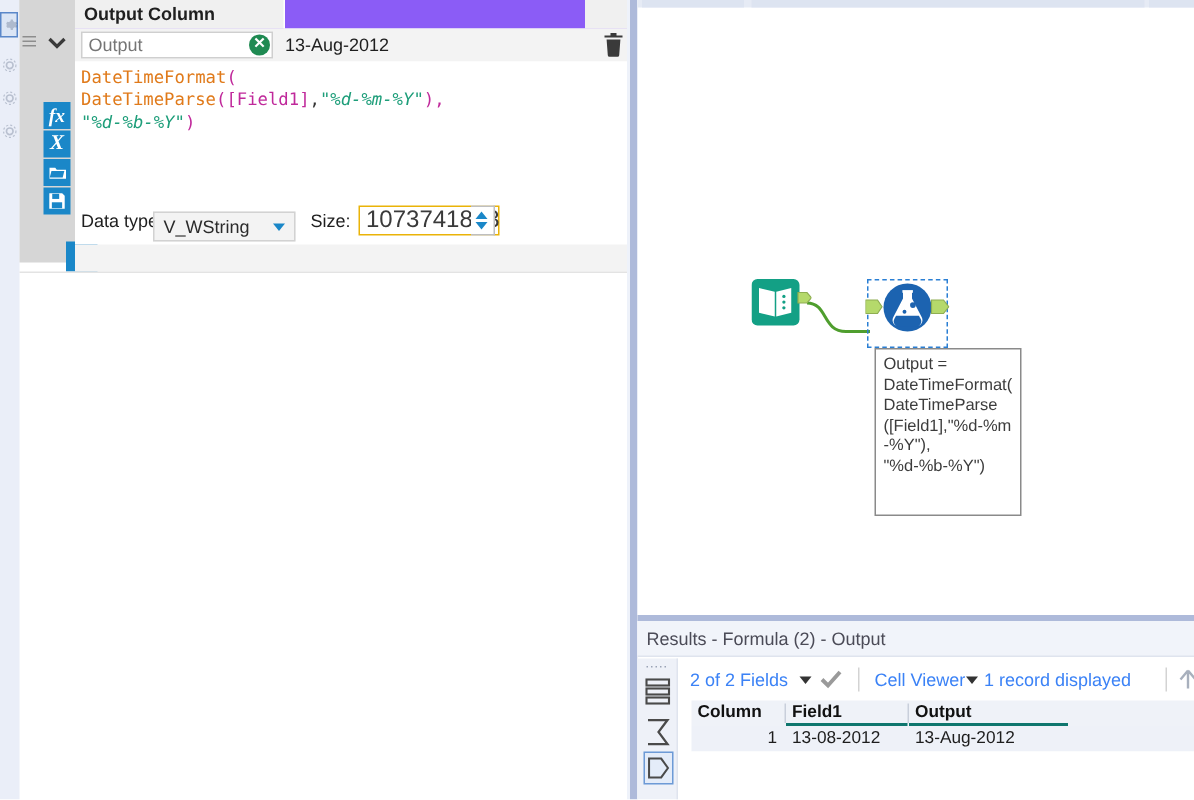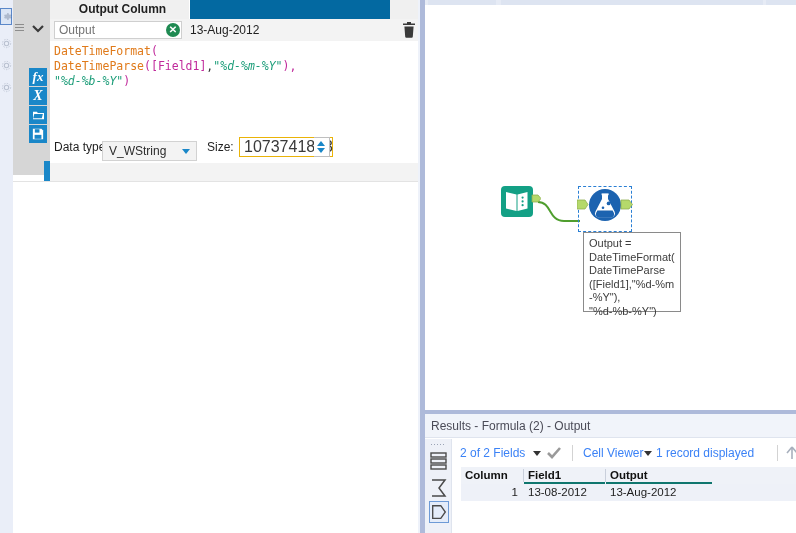--- a/index.html
+++ b/index.html
@@ -57,21 +57,21 @@
   .sqbtn.xb{top:62px;font-style:italic;font-family:"Liberation Serif",serif;font-size:14px;}
   .sqbtn.fo{top:81px;}
   .sqbtn.sv{top:100px;}
 
   .plus-btn{
     position:absolute;left:18px;top:161px;width:21px;height:20px;background:#1a87c8;
     color:#fff;display:flex;align-items:center;justify-content:center;font-size:15px;font-weight:bold;
   }
 
   
-  .th-row{position:absolute;left:50px;top:0;right:0;height:19px;background:#0369a1;text-align:center;}
+  .th-row{position:absolute;left:50px;top:0;right:0;height:19px;background:#8b5cf6;}
   .th{
     position:absolute;top:0;height:19px;line-height:19px;
     font-weight:bold;font-size:12px;color:#1f1f1f;background:#f0f0f0;
     border-right:1px solid #ffffff;box-sizing:border-box;padding-left:6px;
   }
   .th.c1{left:0;width:140px;}
   .th.c2{left:140px;width:200px;}
   .th.c3{left:340px;width:30px;border-right:none;}
 
   
@@ -140,21 +140,21 @@
   .canvas-topbar{position:absolute;left:0;top:0;width:371px;height:5px;background:#e6ebf5;}
   .canvas-topbar .seg{position:absolute;top:0;height:5px;background:#dde4f1;}
 
   .node-input{position:absolute;left:501px;top:185px;width:38px;height:32px;}
   .node-formula{position:absolute;left:577px;top:185px;width:56px;height:48px;}
   .sel-box{
     position:absolute;left:578px;top:186px;width:54px;height:46px;
     border:1px dashed #2a7fd4;box-sizing:border-box;
   }
   .annot{
-    position:absolute;left:583px;top:232px;width:98px;height:80px;
+    position:absolute;left:583px;top:232px;width:98px;height:112px;
     background:#fff;border:1px solid #8a8a8a;box-sizing:border-box;
     font-size:11px;line-height:13.5px;color:#3c3c3c;padding:4px 4px 0 5px;
     white-space:pre-wrap;
   }
 
   
   .results{
     position:absolute;left:425px;top:410px;width:371px;height:123px;background:#ffffff;
   }
   .res-hsplit{position:absolute;left:0;top:0;width:371px;height:4px;background:#aebada;}

